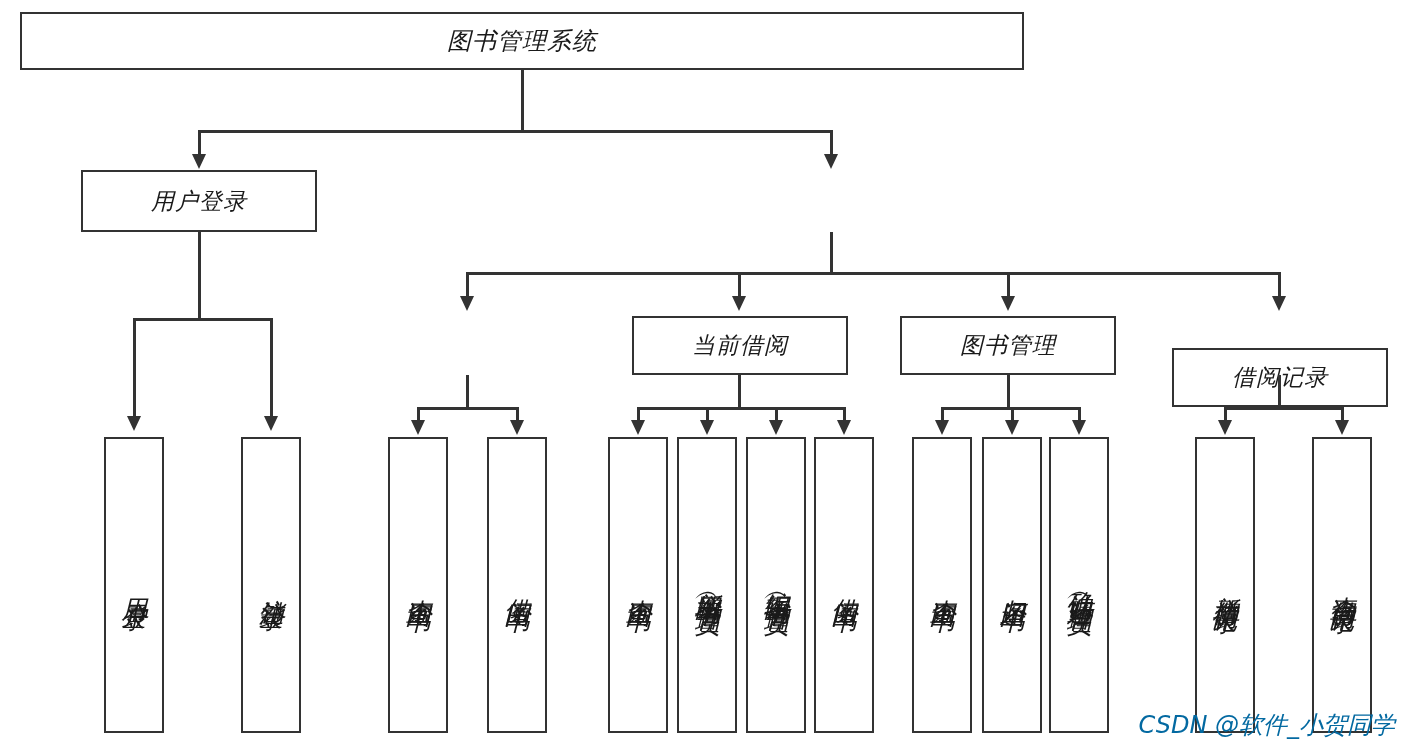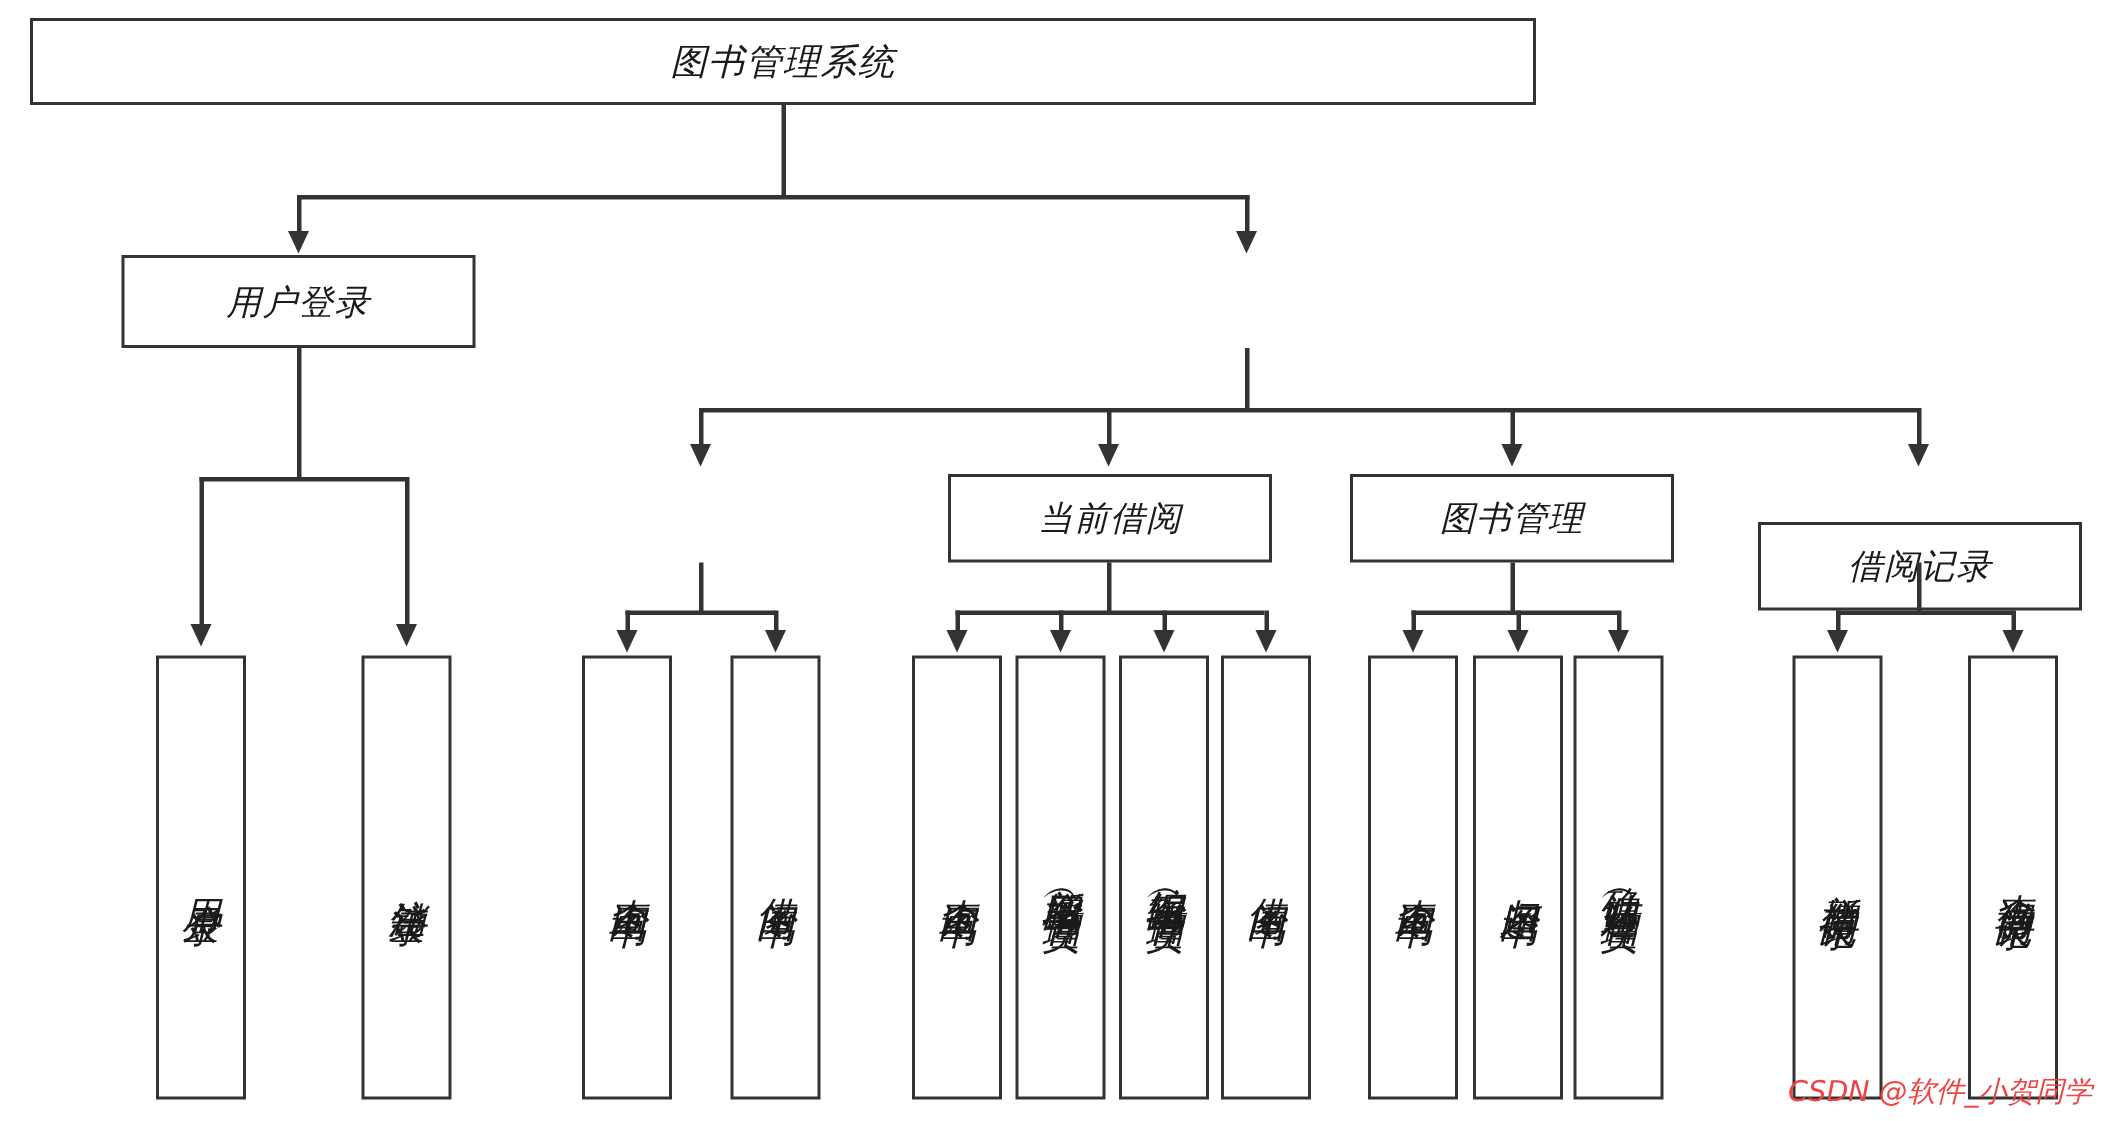--- a/index.html
+++ b/index.html
@@ -72,22 +72,22 @@
     border-left: 7px solid transparent;
     border-right: 7px solid transparent;
     border-top: 15px solid #333333;
   }
 
   
   #watermark {
     position: absolute;
     right: 10px;
     bottom: 6px;
-    font-size: 19px;
-    color: #ef4444;
+    font-size: 24px;
+    color: #0369a1;
     white-space: nowrap;
     user-select: none;
   }
 </style>
 </head>
 <body>
 
 <div id="canvas">
 
   <div class="node root horizontal" style="left:20px; top:12px; width:1004px; height:58px;">图书管理系统</div>

